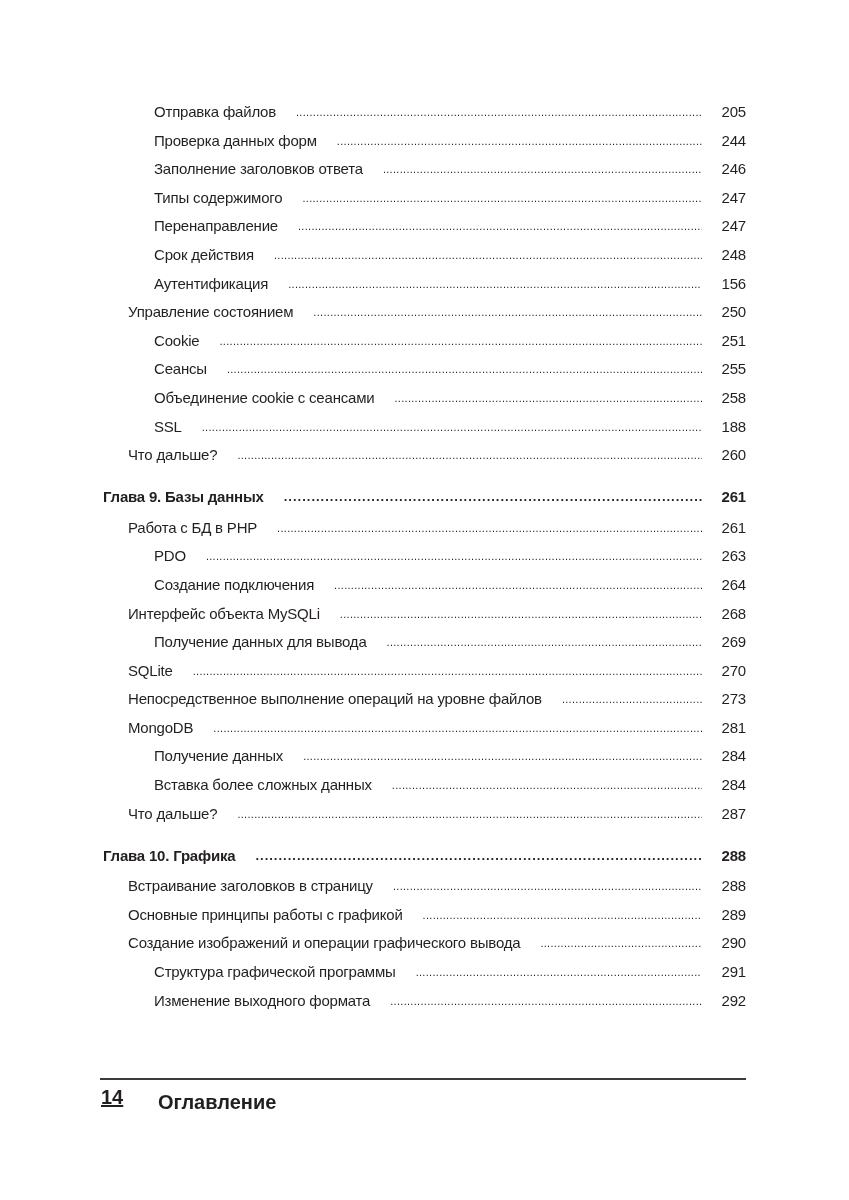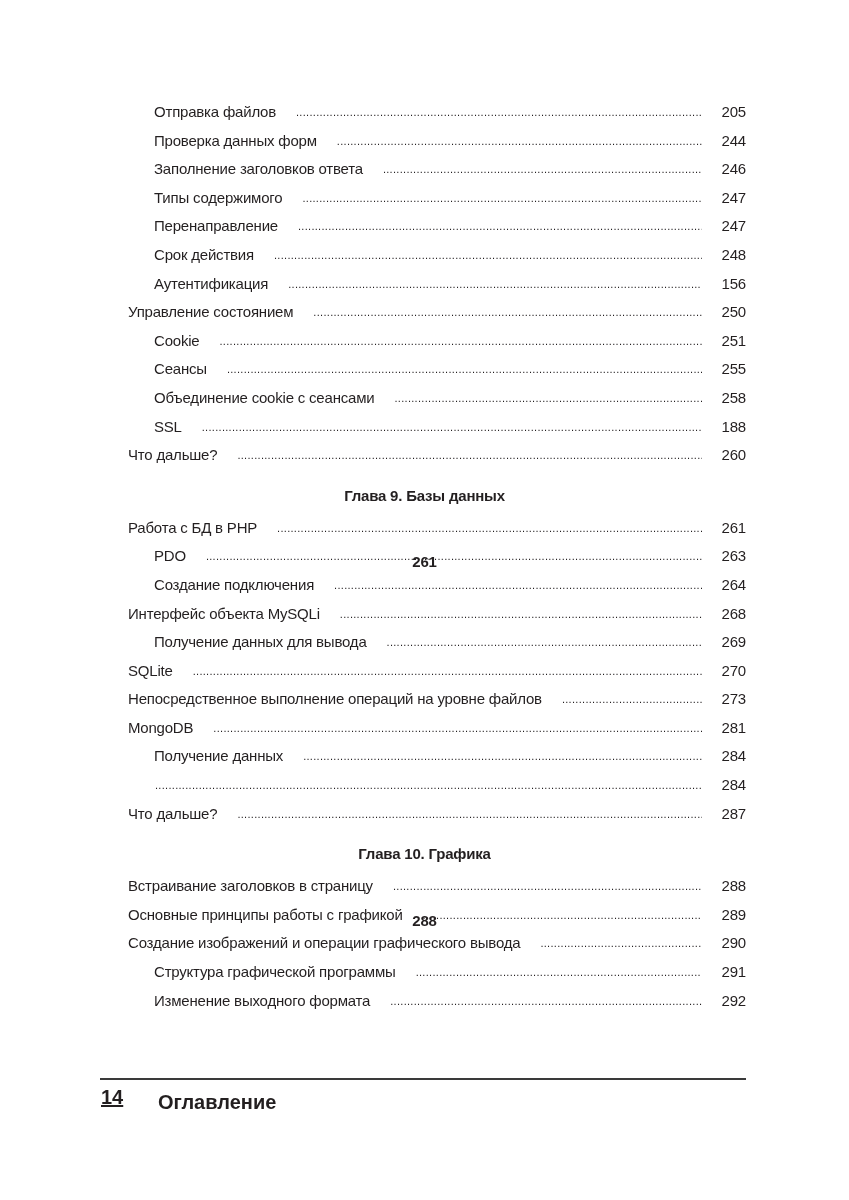--- a/index.html
+++ b/index.html
@@ -5,28 +5,28 @@
   html, body { margin: 0; padding: 0; background: #ffffff; }
   body {
     width: 849px; height: 1200px; position: relative; overflow: hidden;
     font-family: "Liberation Sans", "DejaVu Sans", sans-serif;
     color: #231f20;
   }
   .toc {
     position: absolute; left: 103px; top: 98px; width: 643px;
   }
   .row {
-    position: relative; display: flex; align-items: center;
+    position: relative; display: flex; align-items: flex-end;
     height: 28.6px; font-size: 15px; line-height: 28.6px;
     letter-spacing: -0.2px;
     gap: 19px;
   }
   .row.l1 { padding-left: 25px; }
   .row.l2 { padding-left: 51px; }
-  .row.chap { font-weight: bold; margin-top: 10px; height: 30px; flex-direction: column; }
+  .row.chap { font-weight: bold; margin-top: 10px; height: 30px; }
   .title { white-space: nowrap; }
   .dots {
     flex: 1; overflow: hidden; white-space: nowrap;
     margin: 0 1px; font-size: 11px; letter-spacing: 0.3px; color: #231f20;
   }
   .dots::before {
     content: "........................................................................................................................................................................................................................................................................";
   }
   .chap .dots { font-size: 13px; letter-spacing: 1px; }
   .page { white-space: nowrap; text-align: right; }
@@ -155,20 +155,21 @@
       <span class="title">MongoDB</span>
       <span class="dots"></span>
       <span class="page">281</span>
     </div>
     <div class="row l2">
       <span class="title">Получение данных</span>
       <span class="dots"></span>
       <span class="page">284</span>
     </div>
     <div class="row l2">
+      <span class="title">Вставка более сложных данных</span>
       <span class="dots"></span>
       <span class="page">284</span>
     </div>
     <div class="row l1">
       <span class="title">Что дальше?</span>
       <span class="dots"></span>
       <span class="page">287</span>
     </div>
     <div class="row chap" style="margin-top: 12px; margin-bottom: 2px;">
       <span class="title">Глава 10. Графика</span>

